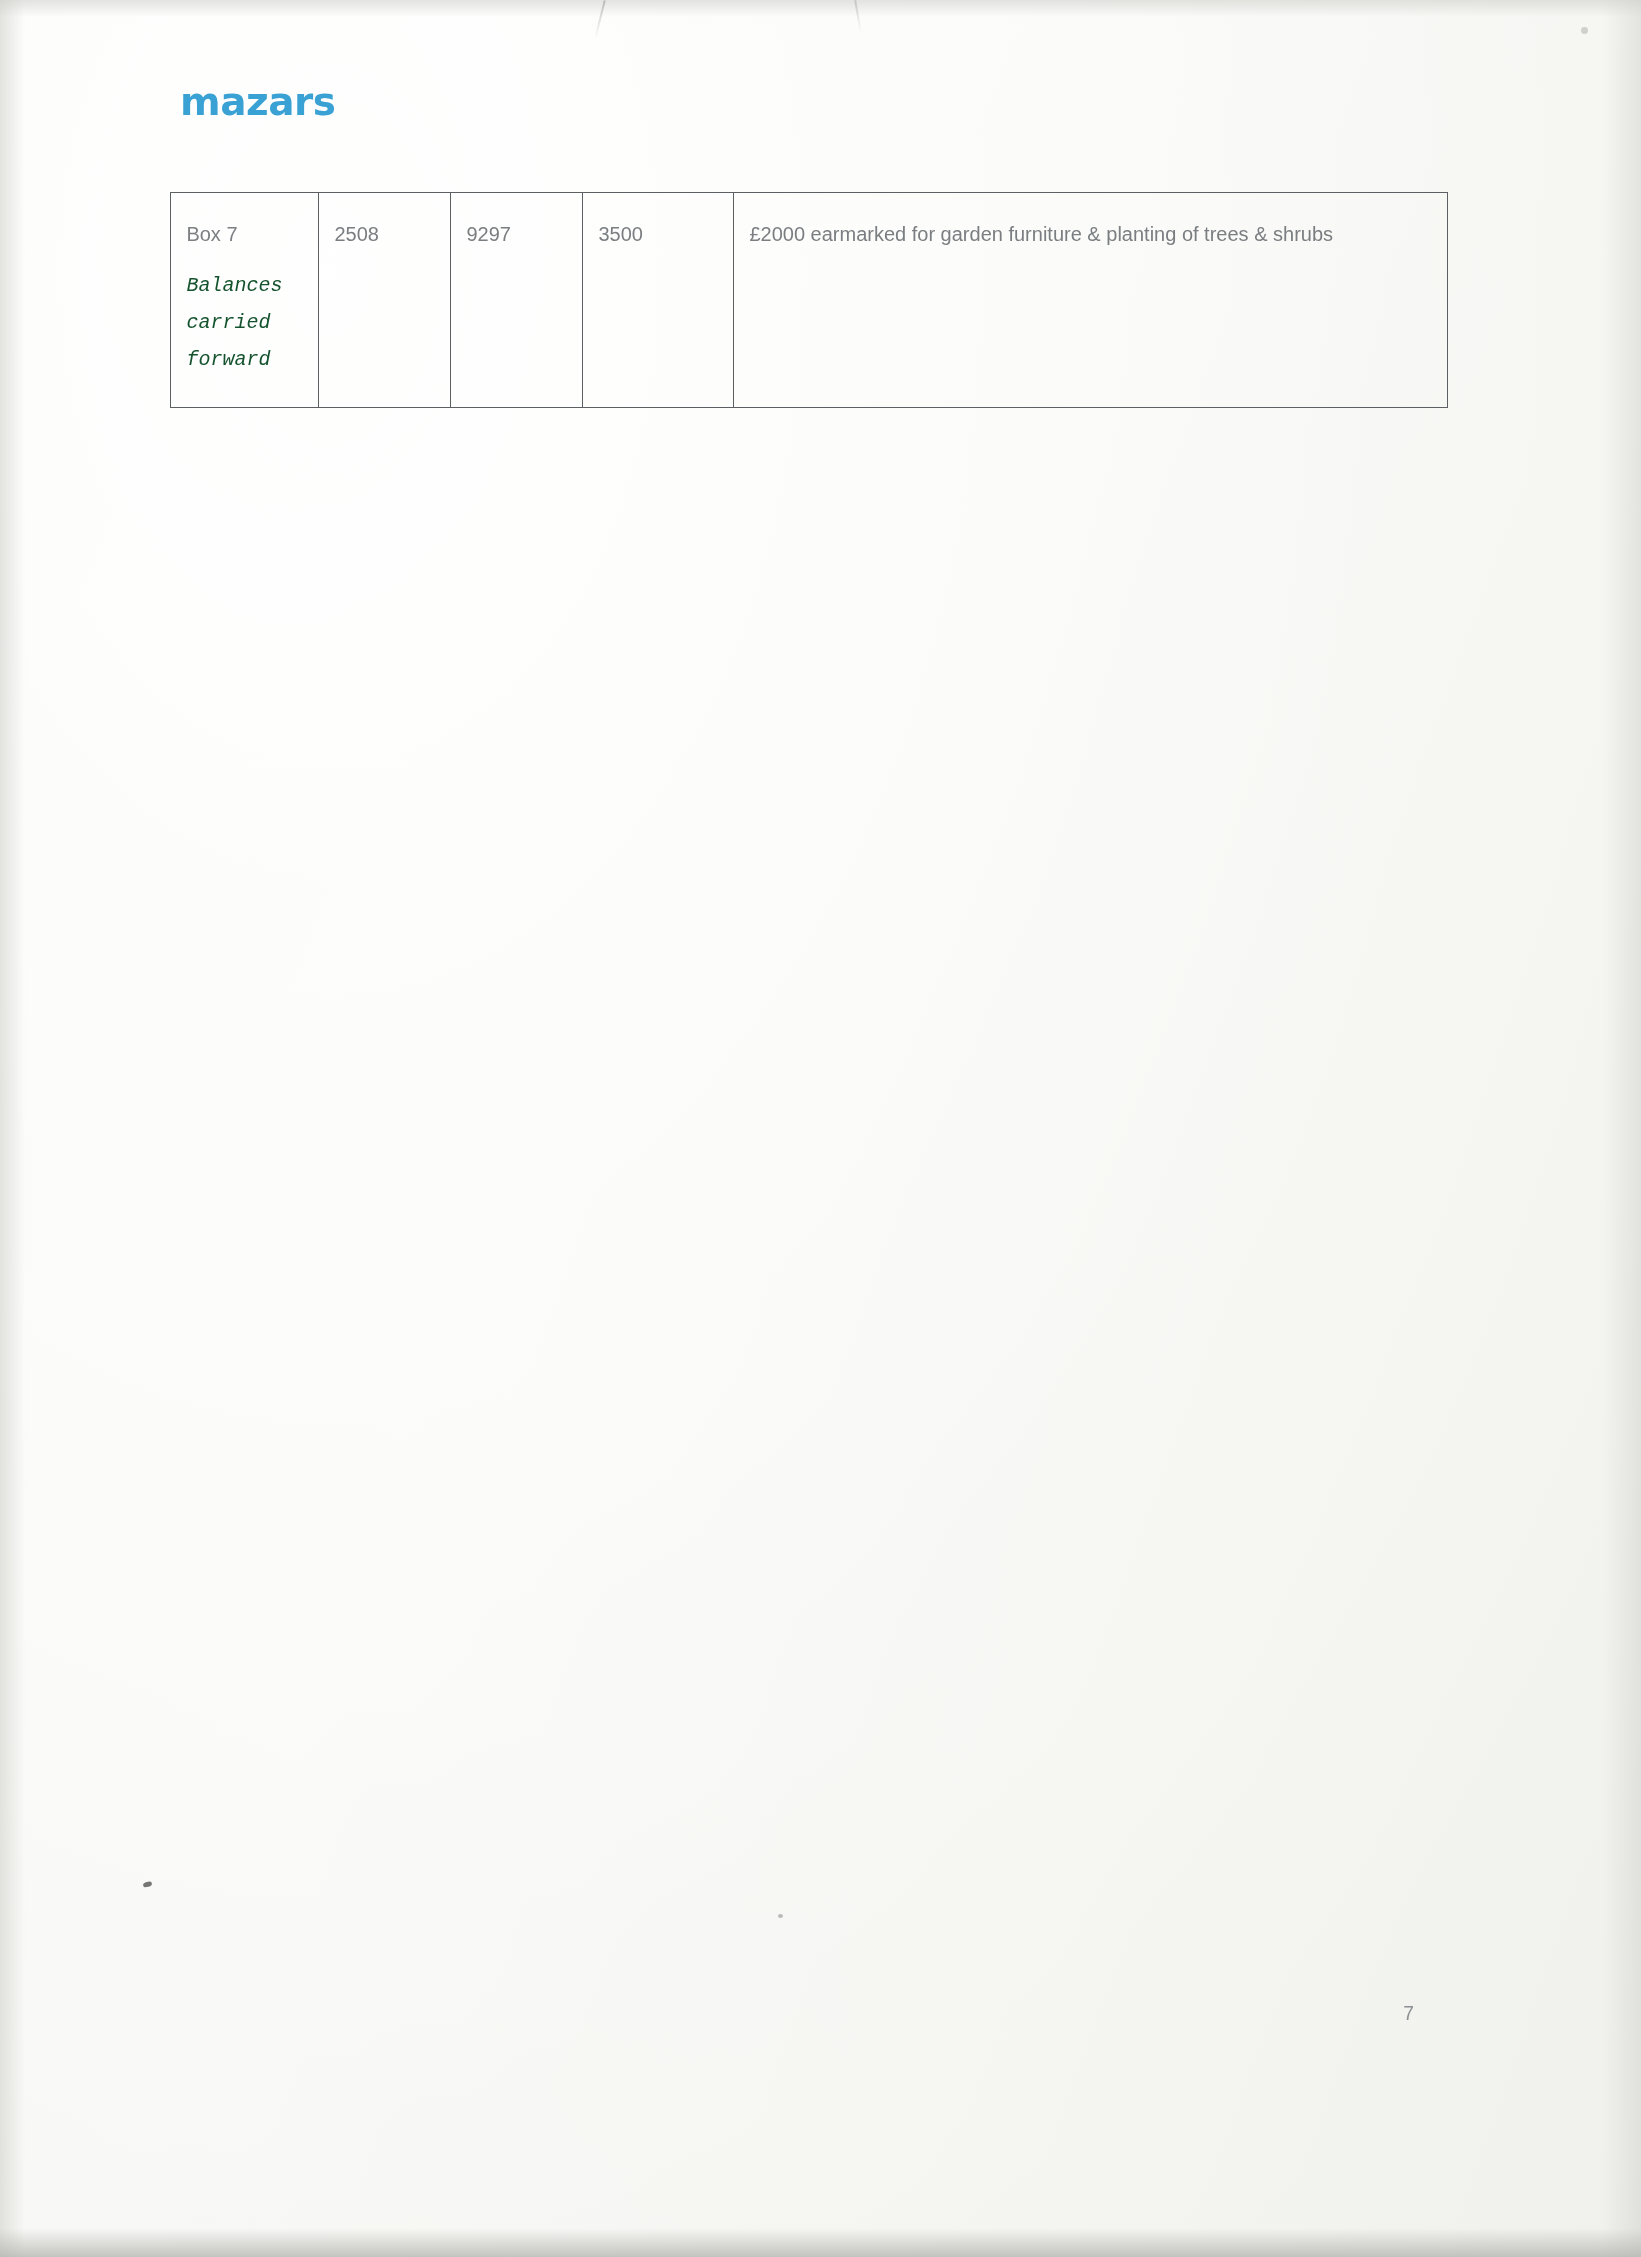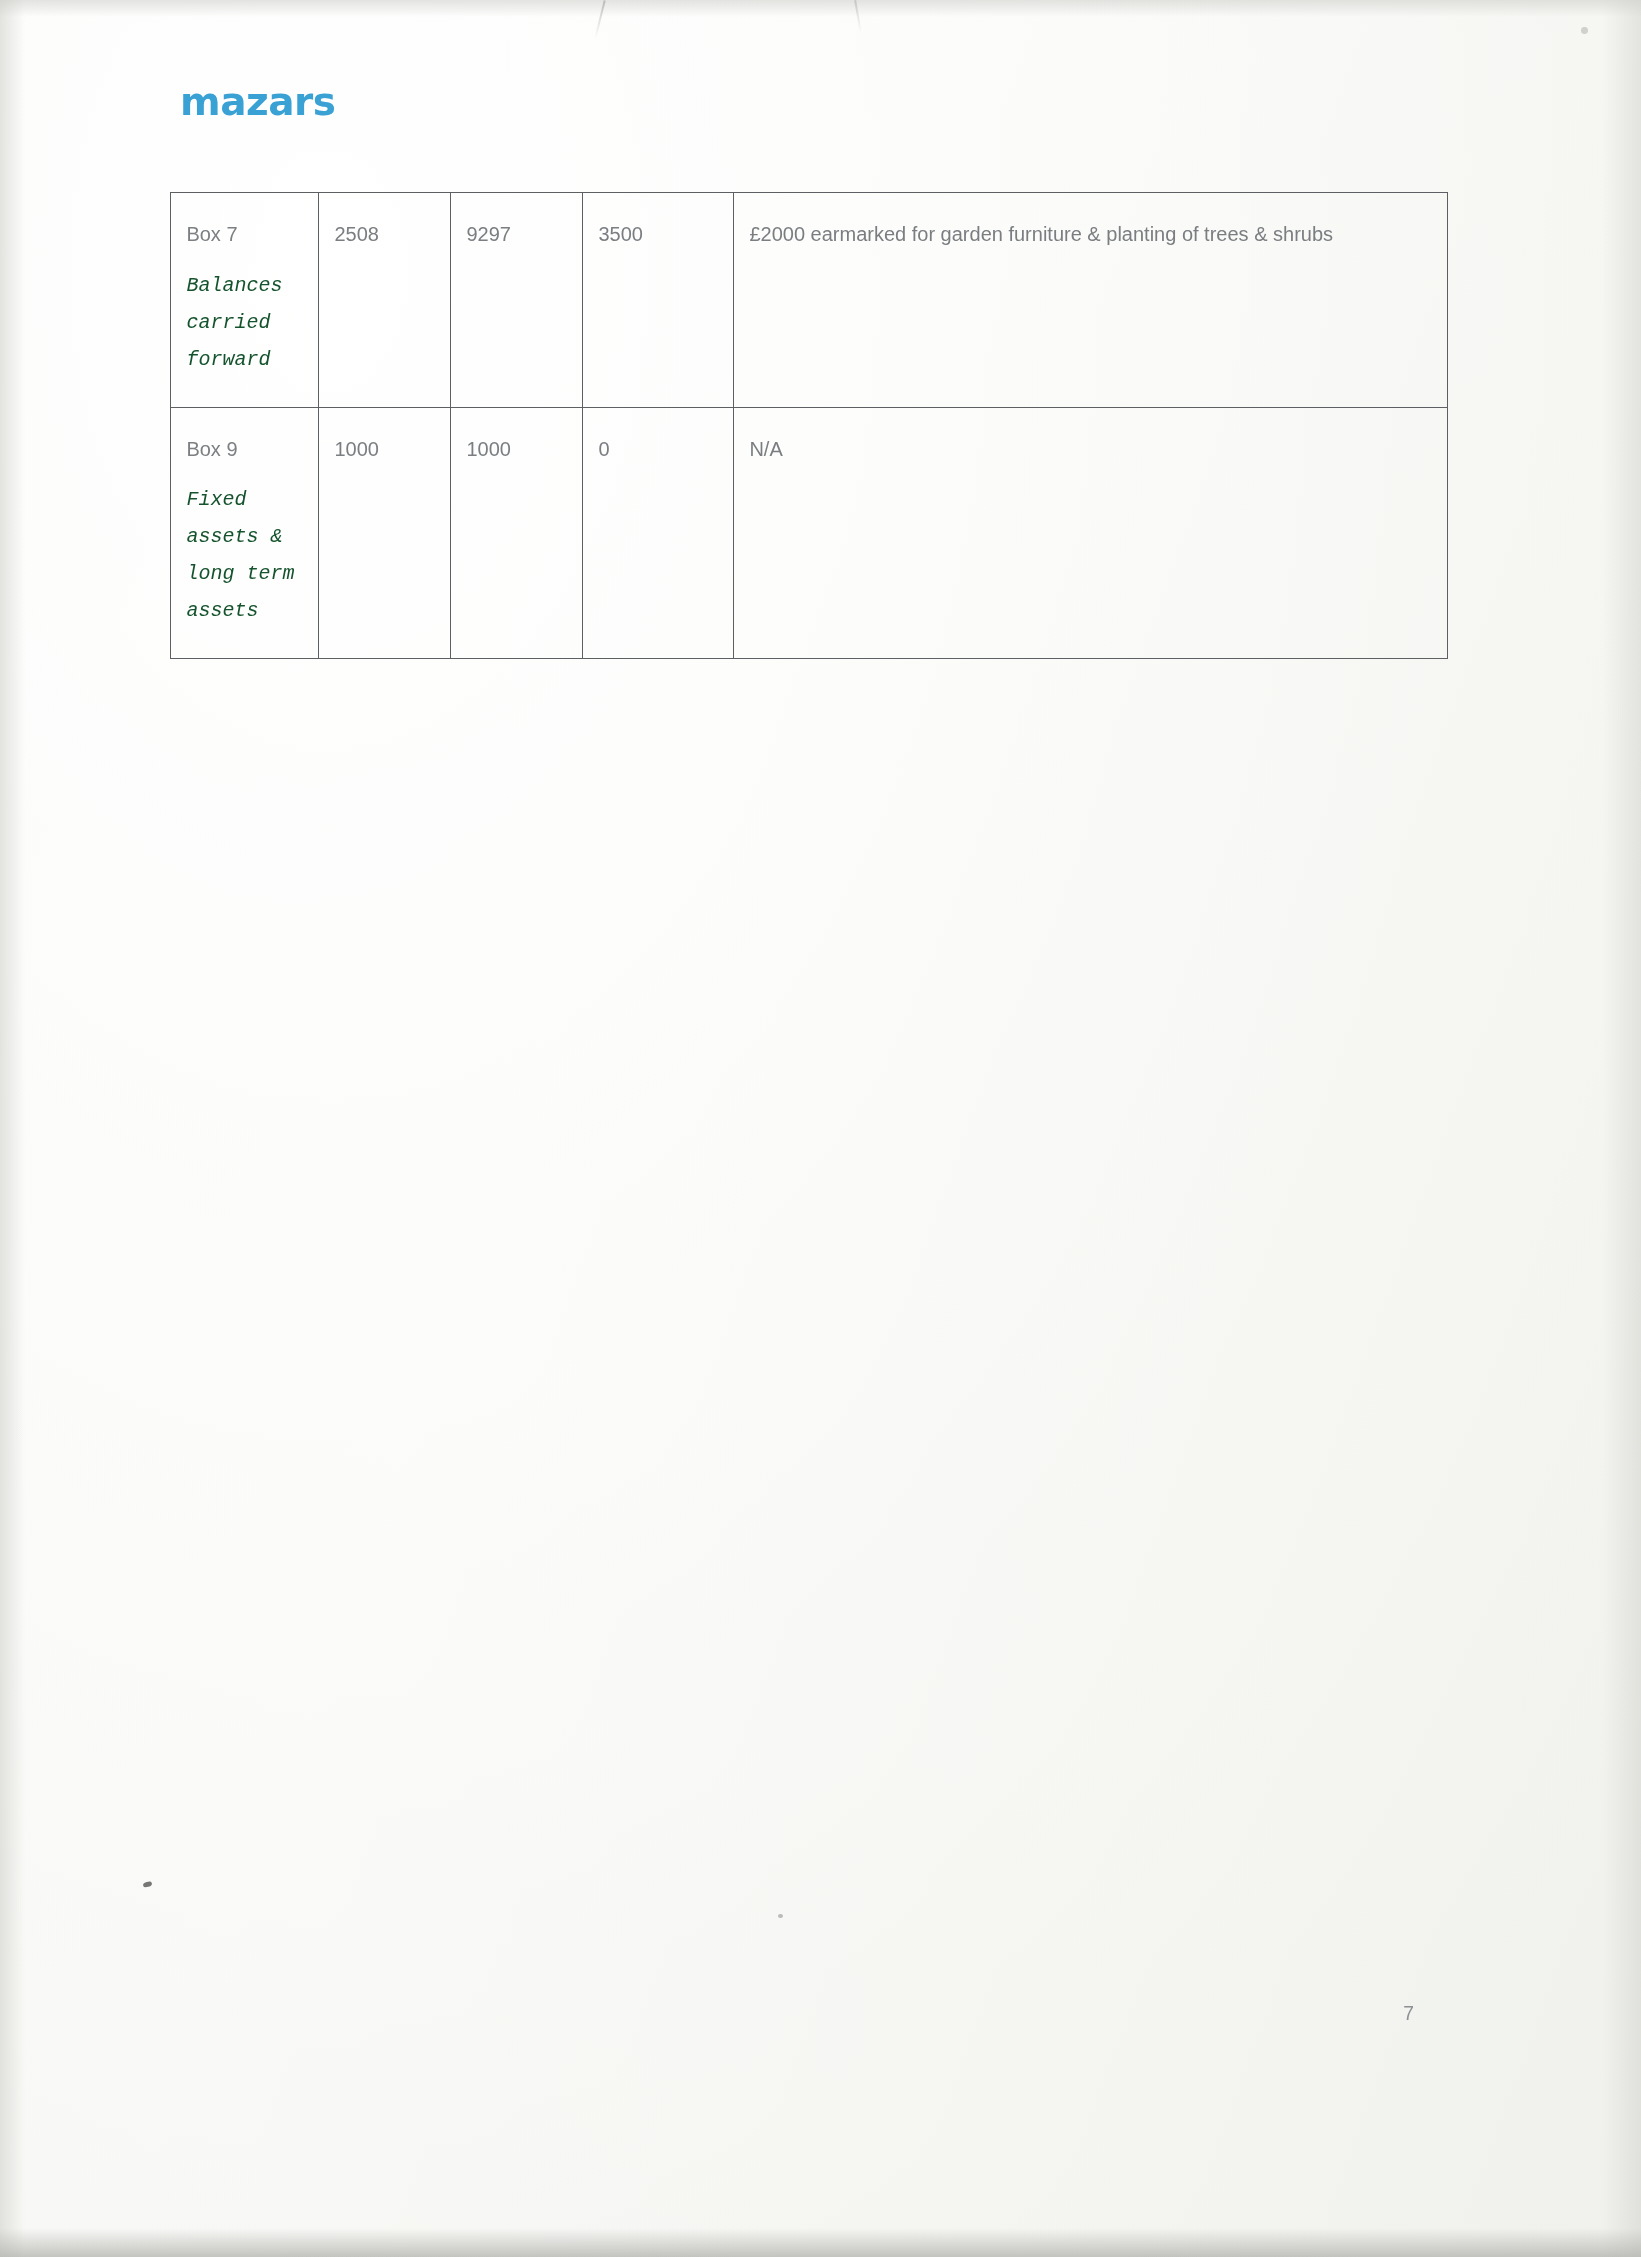--- a/index.html
+++ b/index.html
@@ -166,30 +166,20 @@
         <tr>
           <td>
             <span class="box-id">Box 7</span>
             <span class="box-desc">Balances carried forward</span>
           </td>
           <td class="num">2508</td>
           <td class="num">9297</td>
           <td class="num">3500</td>
           <td class="note">£2000 earmarked for garden furniture &amp; planting of trees &amp; shrubs</td>
         </tr>
-        <tr>
-          <td>
-            <span class="box-id">Box 9</span>
-            <span class="box-desc">Fixed assets &amp; long term assets</span>
-          </td>
-          <td class="num">1000</td>
-          <td class="num">1000</td>
-          <td class="num">0</td>
-          <td class="note">N/A</td>
-        </tr>
       </tbody>
     </table>
   </div>
 
   <div class="page-number">7</div>
 
 </div>
 
 
 </body></html>

